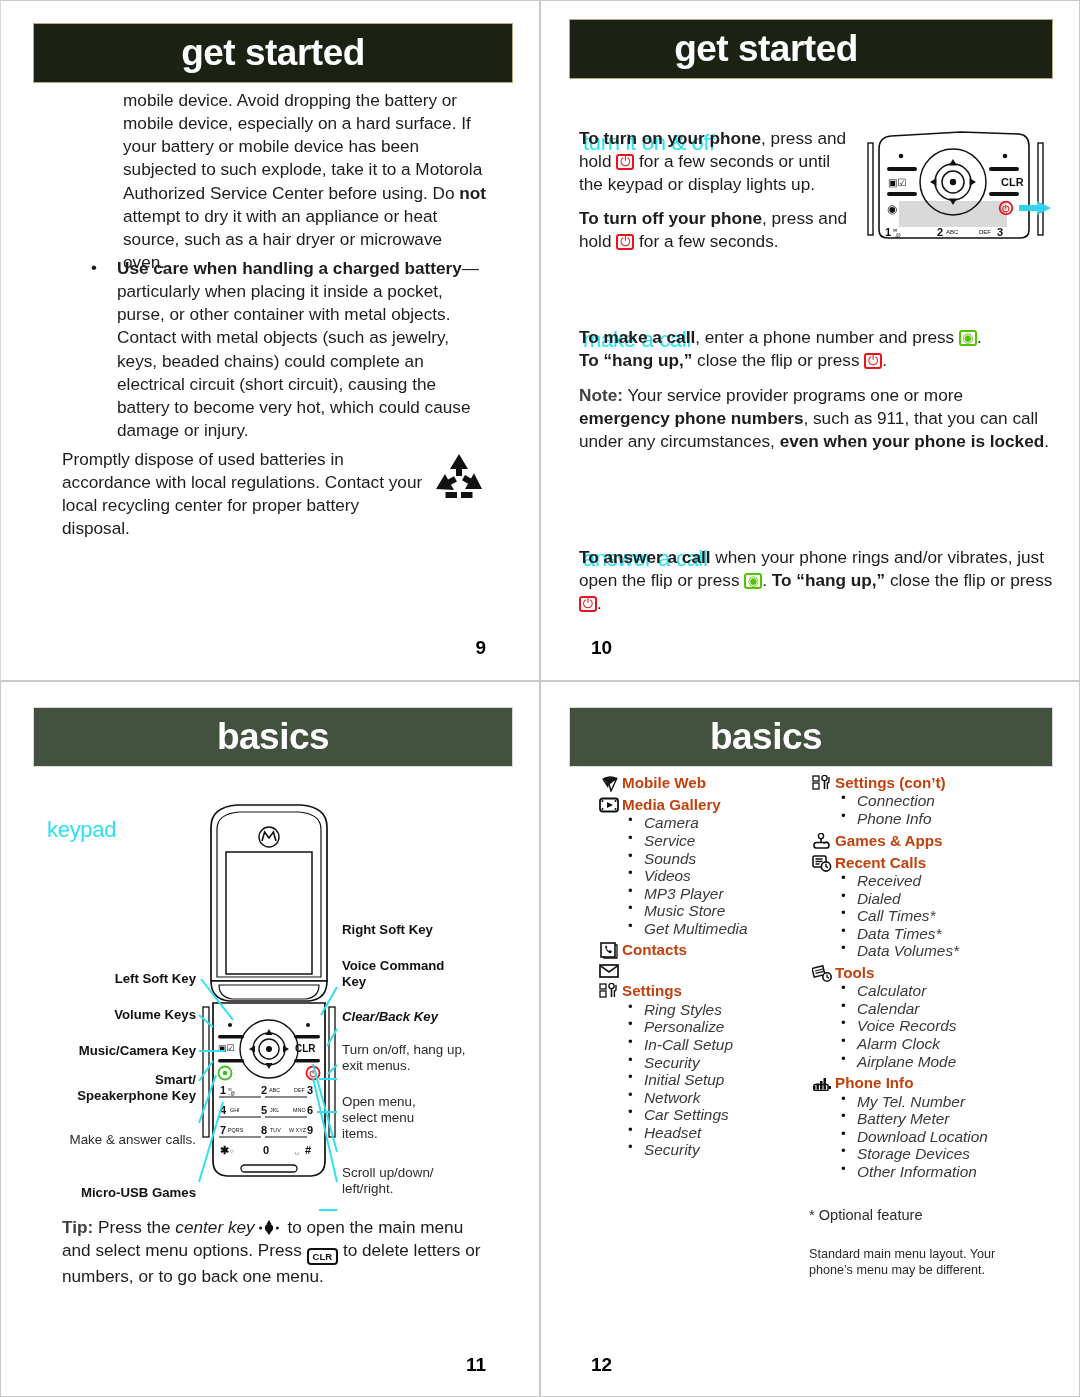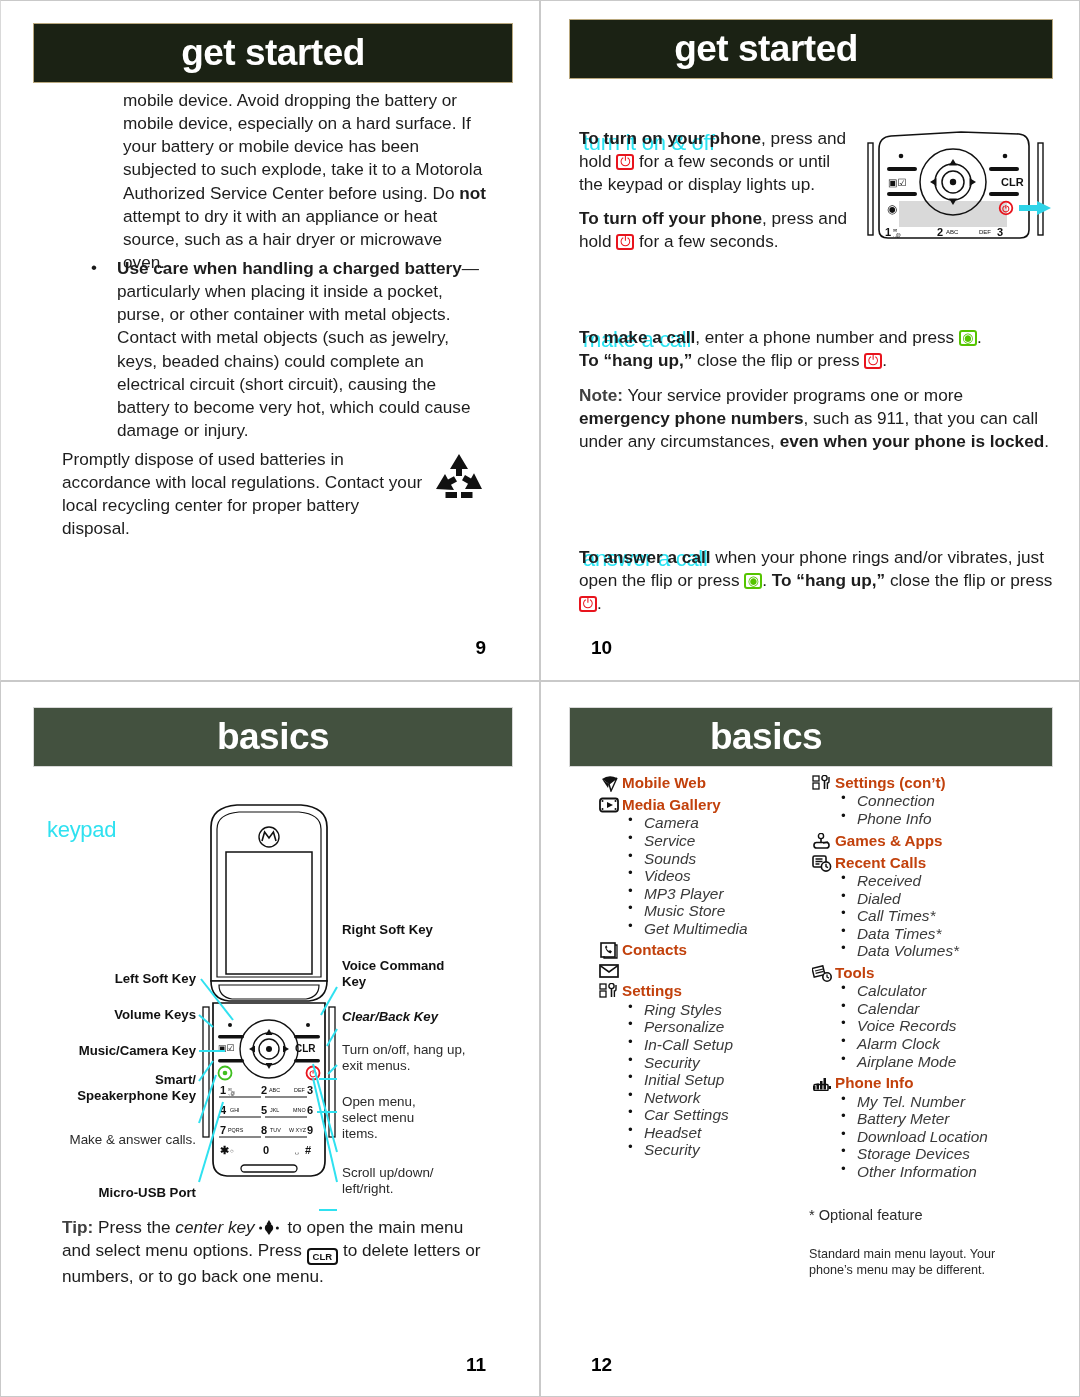--- a/index.html
+++ b/index.html
@@ -266,21 +266,21 @@
         <line x1="336" y1="528" x2="318" y2="528"></line>
       </g>
     </svg>
 
     <div class="lbl r" style="left:20px;top:289px;width:175px;">Left Soft Key</div>
     <div class="lbl r" style="left:20px;top:325px;width:175px;">Volume Keys</div>
     <div class="lbl r" style="left:20px;top:361px;width:175px;">Music/Camera Key</div>
     <div class="lbl r" style="left:20px;top:390px;width:175px;white-space:pre-line;">Smart/
 Speakerphone Key</div>
     <div class="lbl r norm" style="left:20px;top:450px;width:175px;">Make &amp; answer calls.</div>
-    <div class="lbl r" style="left:20px;top:503px;width:175px;">Micro-USB Port</div>
+    <div class="lbl r" style="left:20px;top:503px;width:175px;">Micro-USB Games</div>
 
     <div class="lbl" style="left:341px;top:240px;width:150px;">Right Soft Key</div>
     <div class="lbl" style="left:341px;top:276px;width:120px;">Voice Command Key</div>
     <div class="lbl" style="left:341px;top:327px;width:150px;font-style:italic;">Clear/Back Key</div>
     <div class="lbl norm" style="left:341px;top:360px;width:125px;">Turn  on/off, hang up, exit menus.</div>
     <div class="lbl norm" style="left:341px;top:412px;width:110px;">Open menu, select menu items.</div>
     <div class="lbl norm" style="left:341px;top:483px;width:120px;">Scroll up/down/ left/right.</div>
 
     <div class="bt" style="position:absolute;left:61px;top:534px;width:420px;">
       <span class="cyan">Tip:</span><span> Press the </span><i>center key</i><span style="display:inline-block;vertical-align:-2px;margin:0 4px;">

